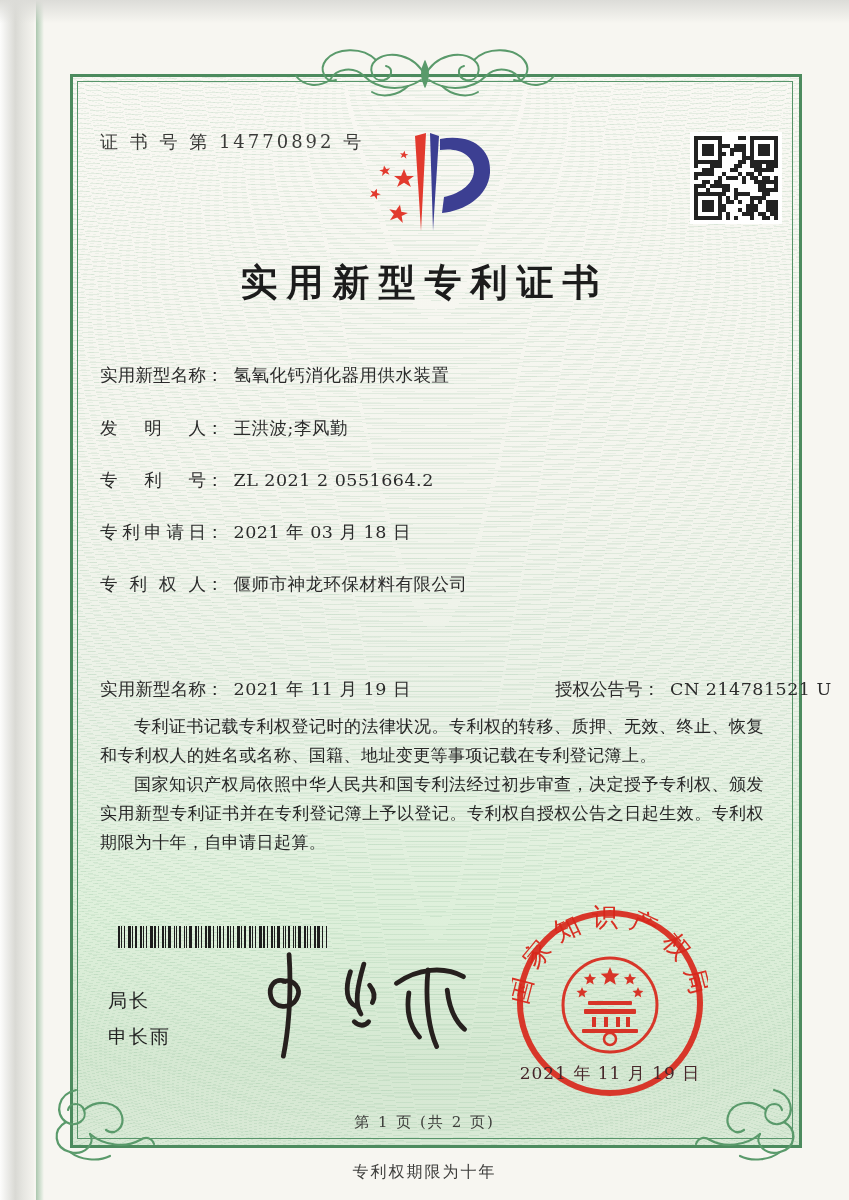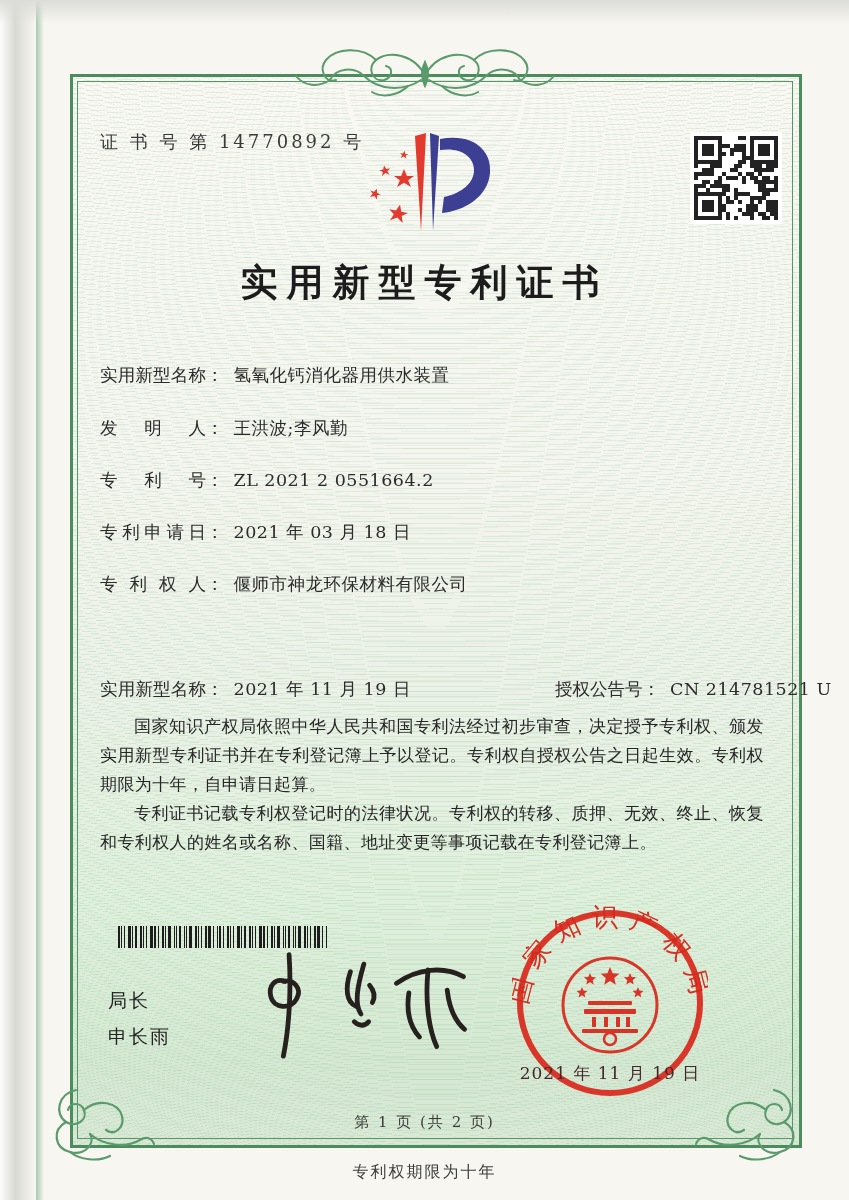--- a/index.html
+++ b/index.html
@@ -382,22 +382,22 @@
   </div>
   <div class="row" style="top:572px">
     <span class="flabel">专利权人</span><span class="fcolon">：</span><span class="fvalue">偃师市神龙环保材料有限公司</span>
   </div>
   <div class="row" style="top:677px">
     <span class="flabel">实用新型名称</span><span class="fcolon">：</span><span class="fvalue">2021 年 11 月 19 日</span>
     <span class="grant-no"><span>授权公告号</span><span class="fcolon">：</span><span class="fvalue">CN 214781521 U</span></span>
   </div>
 
   <div class="paras">
+    <p>专利证书记载专利权登记时的法律状况。专利权的转移、质押、无效、终止、恢复和专利权人的姓名或名称、国籍、地址变更等事项记载在专利登记簿上。</p>
     <p>国家知识产权局依照中华人民共和国专利法经过初步审查，决定授予专利权、颁发实用新型专利证书并在专利登记簿上予以登记。专利权自授权公告之日起生效。专利权期限为十年，自申请日起算。</p>
-    <p>专利证书记载专利权登记时的法律状况。专利权的转移、质押、无效、终止、恢复和专利权人的姓名或名称、国籍、地址变更等事项记载在专利登记簿上。</p>
   </div>
 
   <div class="barcode" id="barcode"><i style="width:2px;margin-right:1px"></i><i style="width:1px;margin-right:2px"></i><i style="width:1px;margin-right:3px"></i><i style="width:3px;margin-right:1px"></i><i style="width:1px;margin-right:2px"></i><i style="width:2px;margin-right:3px"></i><i style="width:2px;margin-right:1px"></i><i style="width:1px;margin-right:2px"></i><i style="width:1px;margin-right:3px"></i><i style="width:3px;margin-right:1px"></i><i style="width:2px;margin-right:2px"></i><i style="width:1px;margin-right:3px"></i><i style="width:2px;margin-right:1px"></i><i style="width:1px;margin-right:2px"></i><i style="width:3px;margin-right:3px"></i><i style="width:1px;margin-right:1px"></i><i style="width:1px;margin-right:2px"></i><i style="width:2px;margin-right:3px"></i><i style="width:1px;margin-right:1px"></i><i style="width:1px;margin-right:2px"></i><i style="width:3px;margin-right:3px"></i><i style="width:2px;margin-right:1px"></i><i style="width:1px;margin-right:2px"></i><i style="width:1px;margin-right:3px"></i><i style="width:2px;margin-right:1px"></i><i style="width:3px;margin-right:2px"></i><i style="width:1px;margin-right:3px"></i><i style="width:1px;margin-right:1px"></i><i style="width:2px;margin-right:2px"></i><i style="width:1px;margin-right:3px"></i><i style="width:2px;margin-right:1px"></i><i style="width:1px;margin-right:2px"></i><i style="width:1px;margin-right:3px"></i><i style="width:3px;margin-right:1px"></i><i style="width:1px;margin-right:2px"></i><i style="width:2px;margin-right:3px"></i><i style="width:2px;margin-right:1px"></i><i style="width:1px;margin-right:2px"></i><i style="width:1px;margin-right:3px"></i><i style="width:3px;margin-right:1px"></i><i style="width:2px;margin-right:2px"></i><i style="width:1px;margin-right:3px"></i><i style="width:2px;margin-right:1px"></i><i style="width:1px;margin-right:2px"></i><i style="width:3px;margin-right:3px"></i><i style="width:1px;margin-right:1px"></i><i style="width:1px;margin-right:2px"></i><i style="width:2px;margin-right:3px"></i><i style="width:1px;margin-right:1px"></i><i style="width:1px;margin-right:2px"></i><i style="width:3px;margin-right:3px"></i><i style="width:2px;margin-right:1px"></i><i style="width:1px;margin-right:2px"></i><i style="width:1px;margin-right:3px"></i><i style="width:2px;margin-right:1px"></i><i style="width:3px;margin-right:2px"></i><i style="width:1px;margin-right:3px"></i><i style="width:1px;margin-right:1px"></i></div>
 
   <div class="director">局长</div>
   <div class="director-name">申长雨</div>
 
   <svg class="signature" viewBox="0 0 260 120">
     <g stroke="#26201e" stroke-width="5" fill="none" stroke-linecap="round" stroke-linejoin="round">
       <path d="M52,38 C42,34 34,42 37,54 C40,66 58,68 64,56 C70,45 60,35 50,38"></path>

